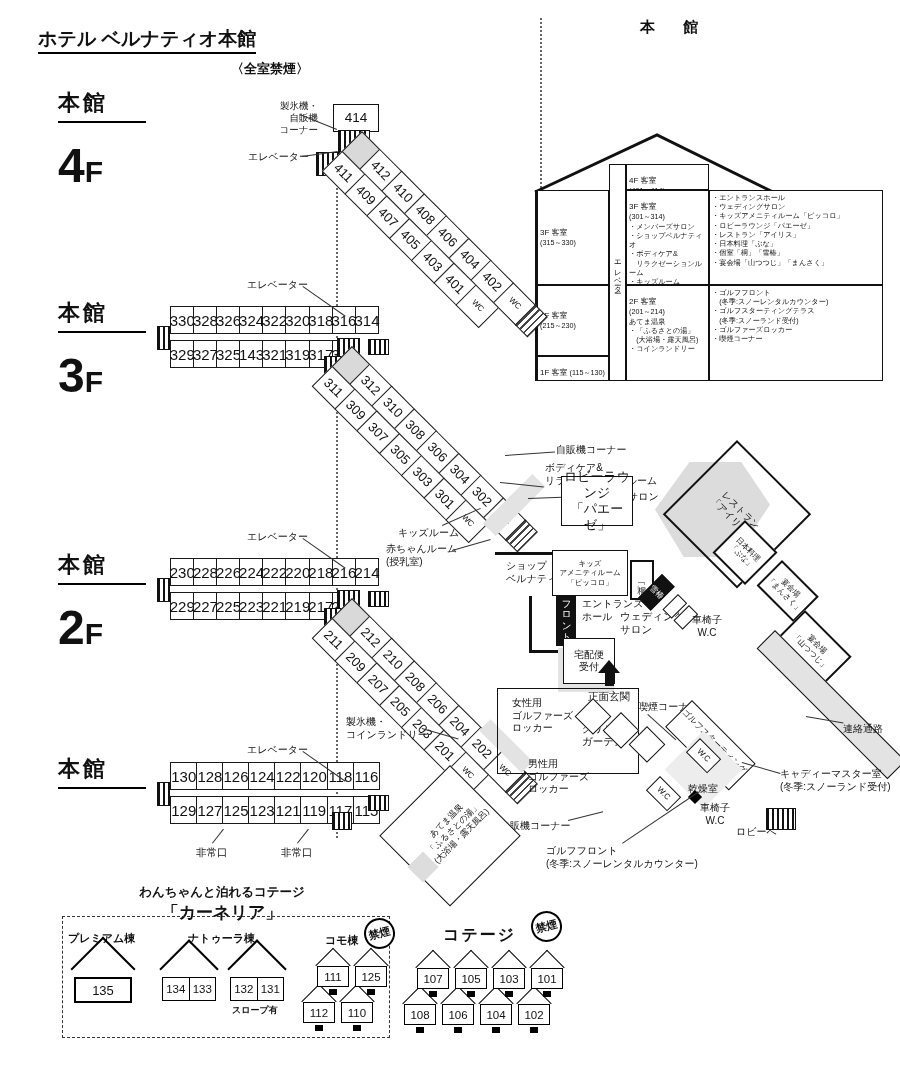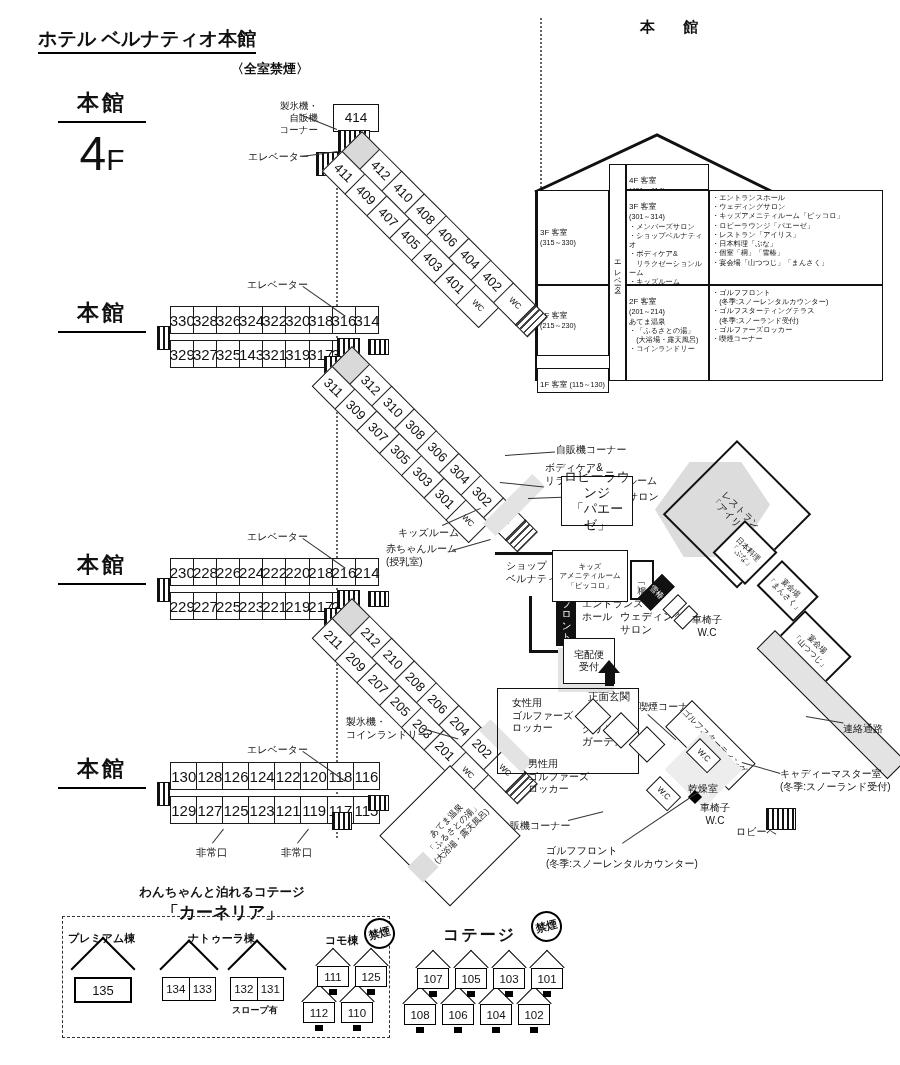--- a/index.html
+++ b/index.html
@@ -24,23 +24,23 @@
 .room.hatchcell{width:18px;background:repeating-linear-gradient(90deg,#444 0 1.5px,#fff 1.5px 5px)}
 .wingd{position:absolute;transform:rotate(45deg);transform-origin:0 0}
 .grill{position:absolute;border:1.5px solid #111;background:repeating-linear-gradient(90deg,#111 0 2px,#fff 2px 5px)}
 .box{position:absolute;border:1.2px solid #111;background:#fff;display:flex;align-items:center;justify-content:center;text-align:center;white-space:pre-line;line-height:1.25}
 .r45{transform:rotate(45deg);transform-origin:0 0}
 .vtext{writing-mode:vertical-rl;text-orientation:upright}
 .lead{position:absolute;height:1.2px;background:#333;transform-origin:0 0}
 .vdot{position:absolute;width:0;border-left:2px dotted #666}
 .gray{position:absolute;background:#e3e3e3}
 
-.floorhead{position:absolute;width:88px;text-align:center}
+.floorhead{position:absolute;width:88px;}
 .fh-kan{display:block;font-size:22px;font-weight:bold;letter-spacing:3px;border-bottom:2.5px solid #000;padding-bottom:3px}
-.fh-num{font-weight:normal;line-height:1.05;margin-top:6px}
+.fh-num{font-weight:bold;line-height:1.05;margin-top:18px}
 .fh-big{font-size:48px}
 .fh-sub{font-size:30px}
 
 .xsec .bx{position:absolute;border:1px solid #111;font-size:7.2px;line-height:1.28;padding:2px;white-space:pre-line;background:#fff}
 .xsec .ttl{font-size:8px}
 
 .house{position:relative;width:34px;height:46px}
 .house .roof{position:absolute;top:1px;left:50%;width:25px;height:25px;transform:translateX(-50%) rotate(45deg);border-top:1.5px solid #000;border-left:1.5px solid #000;z-index:0}
 .house .hbody{position:absolute;top:14px;left:1px;right:1px;height:21px;border:1.5px solid #000;background:#fff;display:flex;align-items:center;justify-content:center;font-size:11.5px;z-index:1}
 .house .door{position:absolute;top:37px;left:50%;transform:translateX(-50%);width:8px;height:6px;background:#000}
@@ -56,43 +56,45 @@
   <div class="abs b" style="left:38px;top:26px;font-size:19px;border-bottom:2.5px solid #000;">ホテル ベルナティオ本館</div>
   <div class="abs b" style="left:231px;top:60px;font-size:13px">〈全室禁煙〉</div>
   <div class="abs b" style="left:640px;top:18px;font-size:15px;letter-spacing:12px">本 館</div>
 
   <div class="floorhead" style="left:58px;top:88px">
     <span class="fh-kan">本館</span>
     <div class="fh-num"><span class="fh-big">4</span><span class="fh-sub">F</span></div>
   </div>
   <div class="floorhead" style="left:58px;top:298px">
     <span class="fh-kan">本館</span>
+    <div class="fh-num"><span class="fh-big">3</span><span class="fh-sub">F</span></div>
   </div>
   <div class="floorhead" style="left:58px;top:550px">
     <span class="fh-kan">本館</span>
+    <div class="fh-num"><span class="fh-big">2</span><span class="fh-sub">F</span></div>
   </div>
   <div class="floorhead" style="left:58px;top:754px">
     <span class="fh-kan">本館</span>
   </div>
 
   <div class="vdot" style="left:336px;top:152px;height:686px"></div>
   <div class="vdot" style="left:540px;top:18px;height:170px"></div>
 
   <div class="abs xsec" style="left:533px;top:128px;width:357px;height:262px">
     <svg class="abs" style="left:0;top:0" width="357" height="70" viewBox="0 0 357 70">
       <polyline points="2,64 124,7 240,64" fill="none" stroke="#111" stroke-width="3"></polyline>
     </svg>
     <div class="abs" style="left:2px;top:62px;width:348px;height:191px;border:2px solid #111"></div>
     <div class="bx" style="left:4px;top:62px;width:72px;height:95px;display:flex;flex-direction:column;justify-content:center">
       <div class="ttl">3F 客室</div><div>(315～330)</div>
     </div>
     <div class="bx" style="left:4px;top:157px;width:72px;height:71px;display:flex;flex-direction:column;justify-content:center">
       <div class="ttl">2F 客室</div><div>(215～230)</div>
     </div>
-    <div class="bx" style="left:4px;top:240px;width:72px;height:25px">
+    <div class="bx" style="left:4px;top:228px;width:72px;height:25px">
       <span class="ttl">1F 客室</span> <span>(115～130)</span>
     </div>
     <div class="bx vtext" style="left:76px;top:36px;width:17px;height:217px;font-size:7.5px;display:flex;align-items:center;justify-content:center">エレベーター</div>
     <div class="bx" style="left:93px;top:36px;width:83px;height:26px">
       <div><span class="ttl">4F 客室</span><br><span>(401～414)</span></div>
     </div>
     <div class="bx" style="left:93px;top:62px;width:83px;height:95px">
       <div style="text-align:left"><span class="ttl">3F 客室</span><br><span>(301～314)</span>
       <div>・メンバーズサロン
 ・ショップベルナティオ
@@ -246,21 +248,21 @@
   <div class="lbl" style="left:582px;top:598px">エントランス
 ホール</div>
   <div class="gray" style="left:558px;top:648px;width:56px;height:44px"></div>
   <div class="lbl" style="left:620px;top:610px;font-size:10.5px">ウェディング
 サロン</div>
   <div class="box" style="left:563px;top:638px;width:52px;height:46px;font-size:10px">宅配便
 受付</div>
   <div class="abs" style="left:598px;top:660px;width:0;height:0;border-left:11px solid transparent;border-right:11px solid transparent;border-bottom:13px solid #111"></div>
   <div class="abs" style="left:605px;top:672px;width:9px;height:14px;background:#111"></div>
   <div class="lbl" style="left:588px;top:690px;font-size:10.5px">正面玄関</div>
-  <div class="box" style="left:552px;top:550px;width:76px;height:52px;font-size:7.5px">キッズ
+  <div class="box" style="left:552px;top:550px;width:76px;height:46px;font-size:7.5px">キッズ
 アメニティルーム
 「ピッコロ」</div>
   <div class="box" style="left:630px;top:560px;width:24px;height:40px;border-width:2px">
     <span class="vtext" style="font-size:8.5px">「桐」</span>
   </div>
   <div class="box r45" style="left:662px;top:574px;width:18px;height:34px;background:#111;color:#fff;font-size:8px;border-color:#111">雪椿</div>
   <div class="box r45" style="left:678px;top:594px;width:13px;height:22px"></div>
   <div class="box r45" style="left:689px;top:605px;width:13px;height:22px"></div>
   <div class="lbl ctr" style="left:692px;top:614px">車椅子
 W.C</div>

